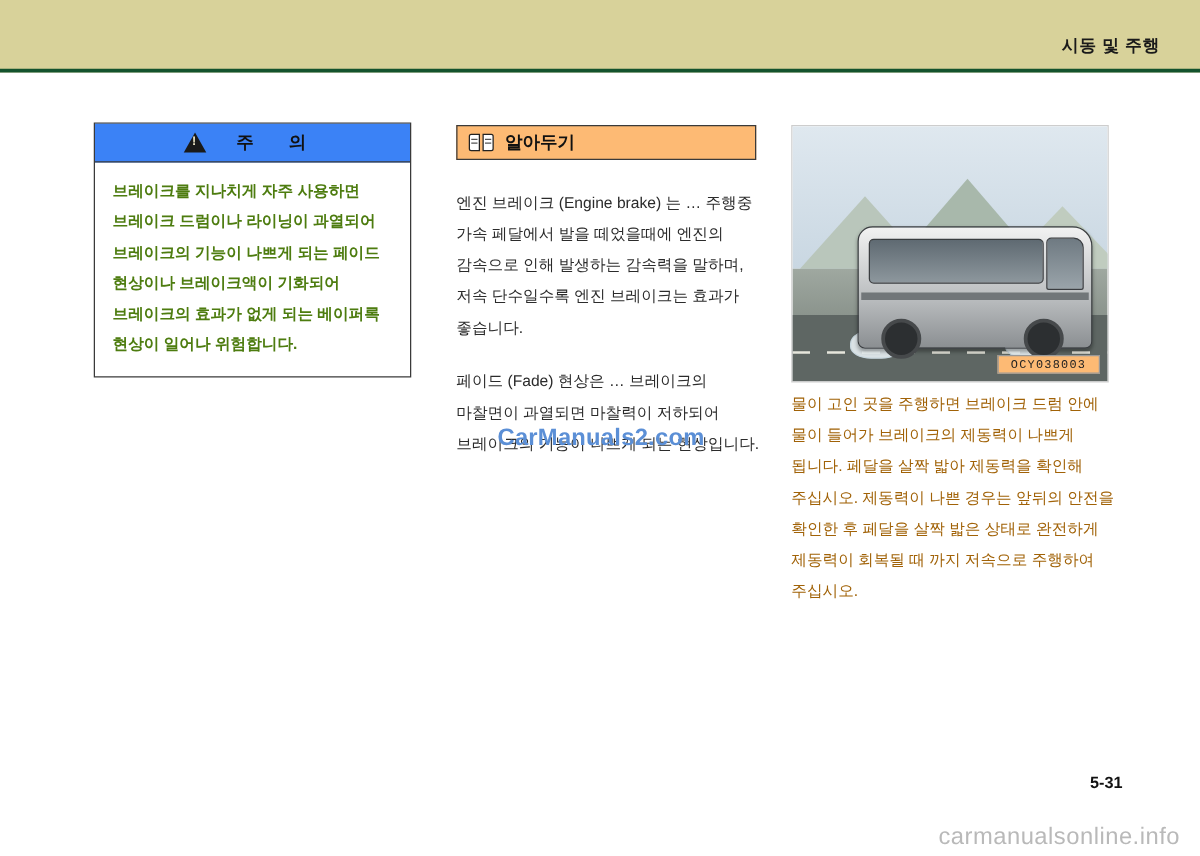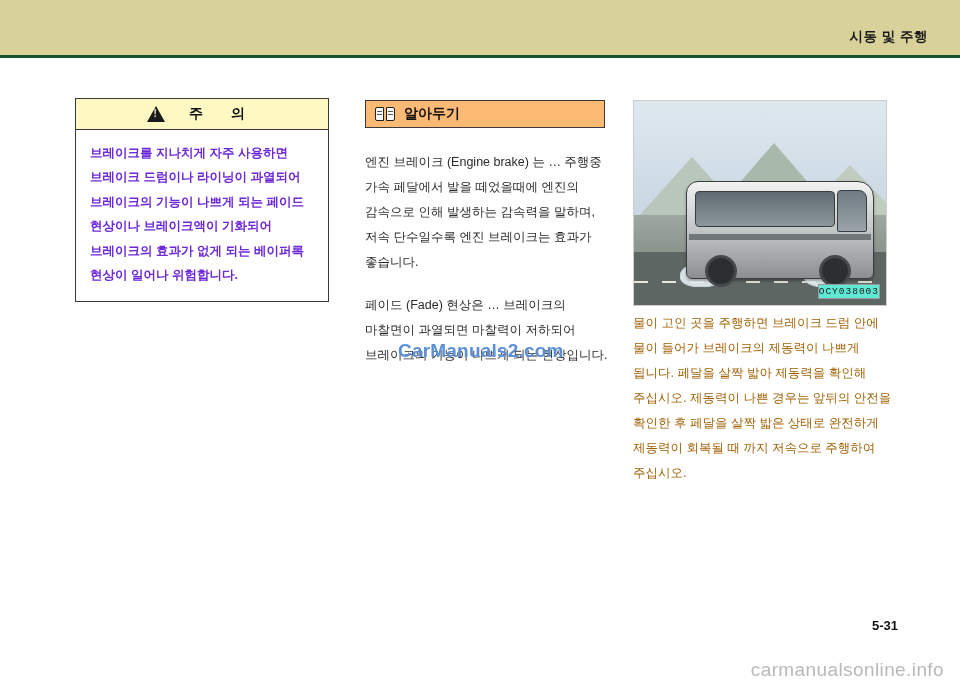--- a/index.html
+++ b/index.html
@@ -40,21 +40,21 @@
     position: absolute;
     left: 75px;
     top: 98px;
     width: 254px;
     border: 1px solid #3a3a3a;
     background: #ffffff;
     box-sizing: border-box;
   }
   .caution-head {
     height: 30px;
-    background: #fef9c3;
+    background: #3b82f6;
     border-bottom: 1px solid #3a3a3a;
     display: flex;
     align-items: center;
     justify-content: center;
     position: relative;
   }
   .warn-tri {
     width: 0;
     height: 0;
     border-left: 9px solid transparent;
@@ -77,21 +77,21 @@
     font-size: 14px;
     font-weight: bold;
     color: #111;
     letter-spacing: 12px;
     padding-left: 10px;
   }
   .caution-body {
     padding: 11px 14px 14px 14px;
     font-size: 12.5px;
     font-weight: bold;
-    color: #6d28d9;
+    color: #4d7c0f;
     line-height: 1.95;
     word-break: keep-all;
   }
 
   
   .notice-box {
     position: absolute;
     left: 365px;
     top: 100px;
     width: 240px;
@@ -267,27 +267,27 @@
     border-radius: 50% 50% 40% 40%;
     background: rgba(240,248,252,0.85);
     border: 1px solid #c7d6de;
   }
   .splash.s1 { left: 46px; }
   .splash.s2 { right: 40px; }
   .img-code {
     position: absolute;
     right: 6px;
     bottom: 6px;
-    background: #5eead4;
+    background: #fdba74;
     border: 1px solid #999;
     font-family: "Liberation Mono", monospace;
     font-size: 9.5px;
     letter-spacing: 1px;
     color: #222;
-    padding: 1px 0;
+    padding: 1px 10px;
   }
 
   
   .right-text {
     position: absolute;
     left: 633px;
     top: 311px;
     width: 262px;
     font-size: 12.5px;
     color: #a16207;

